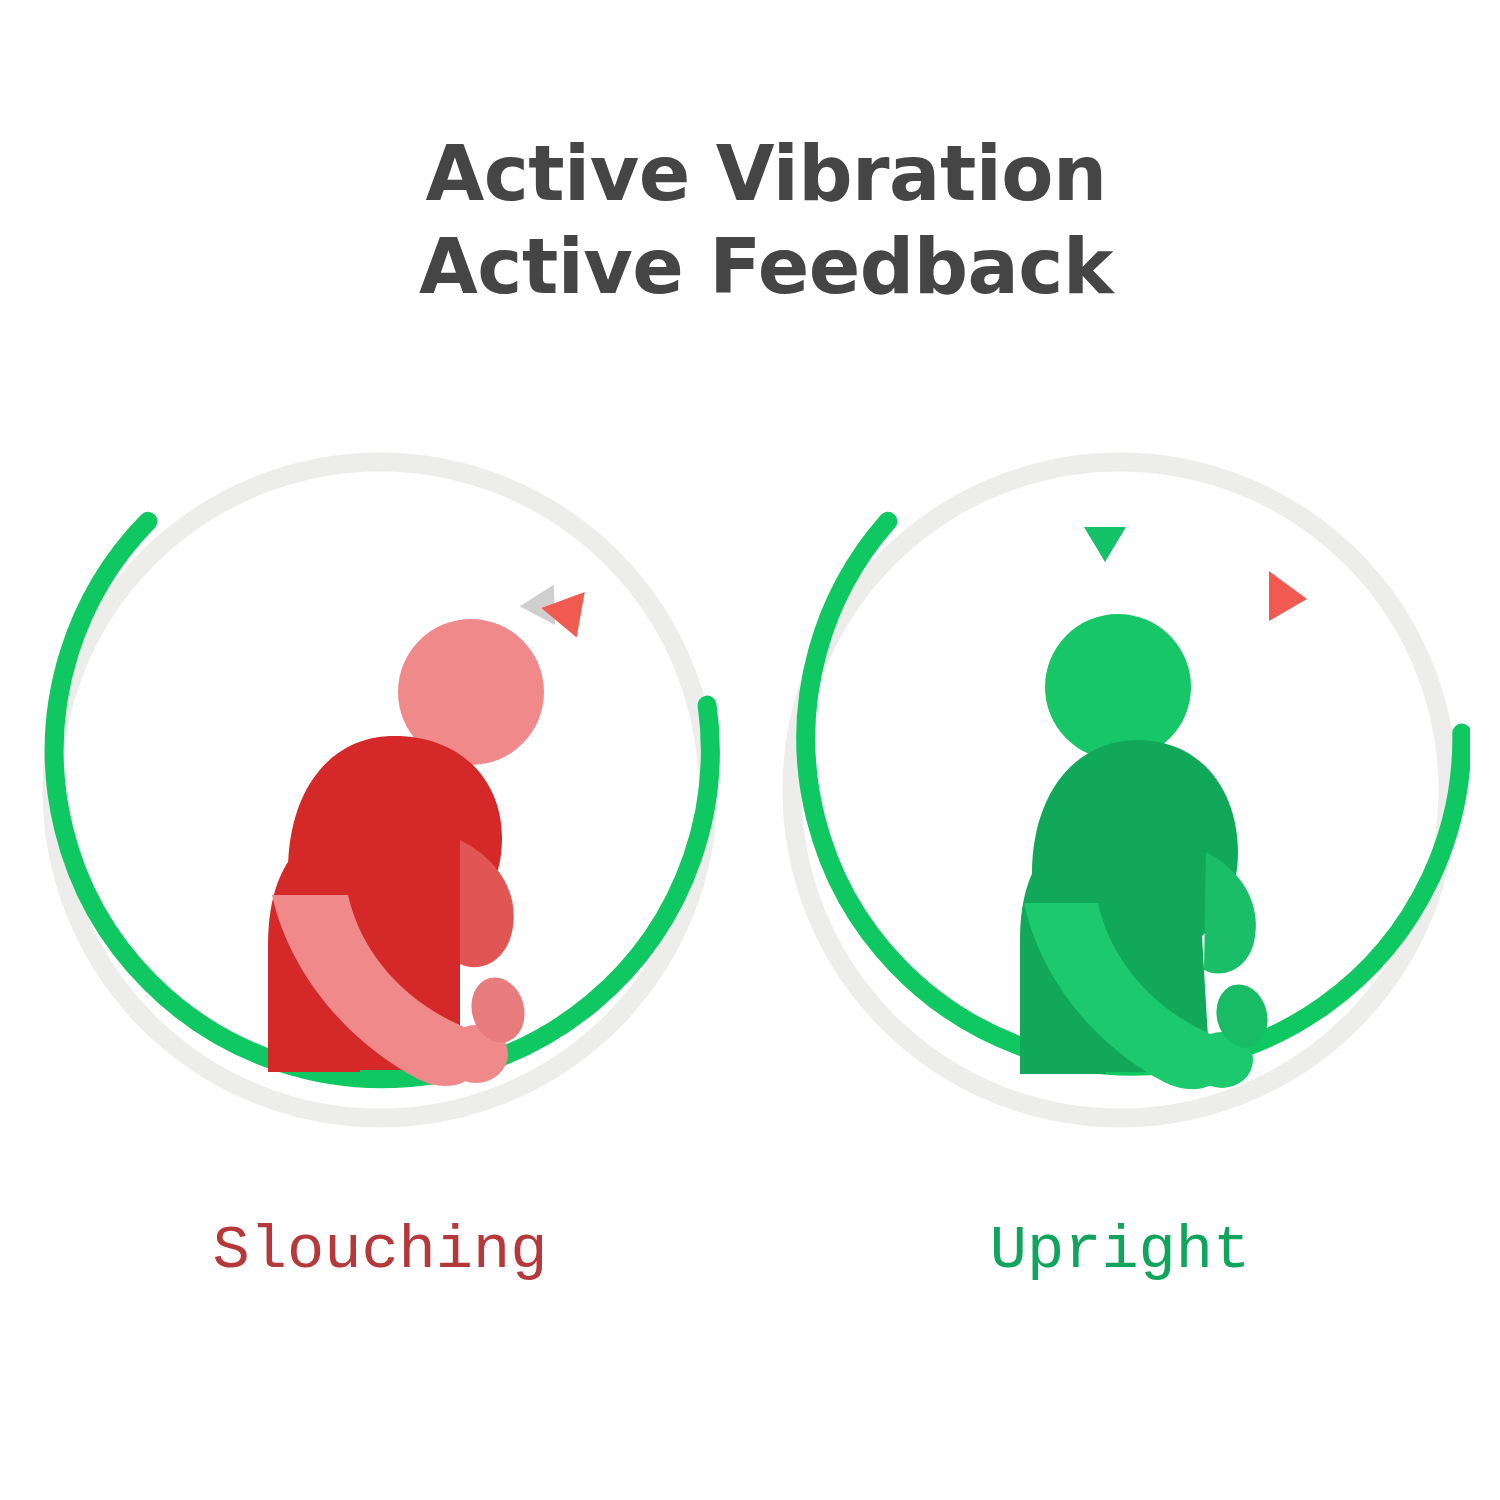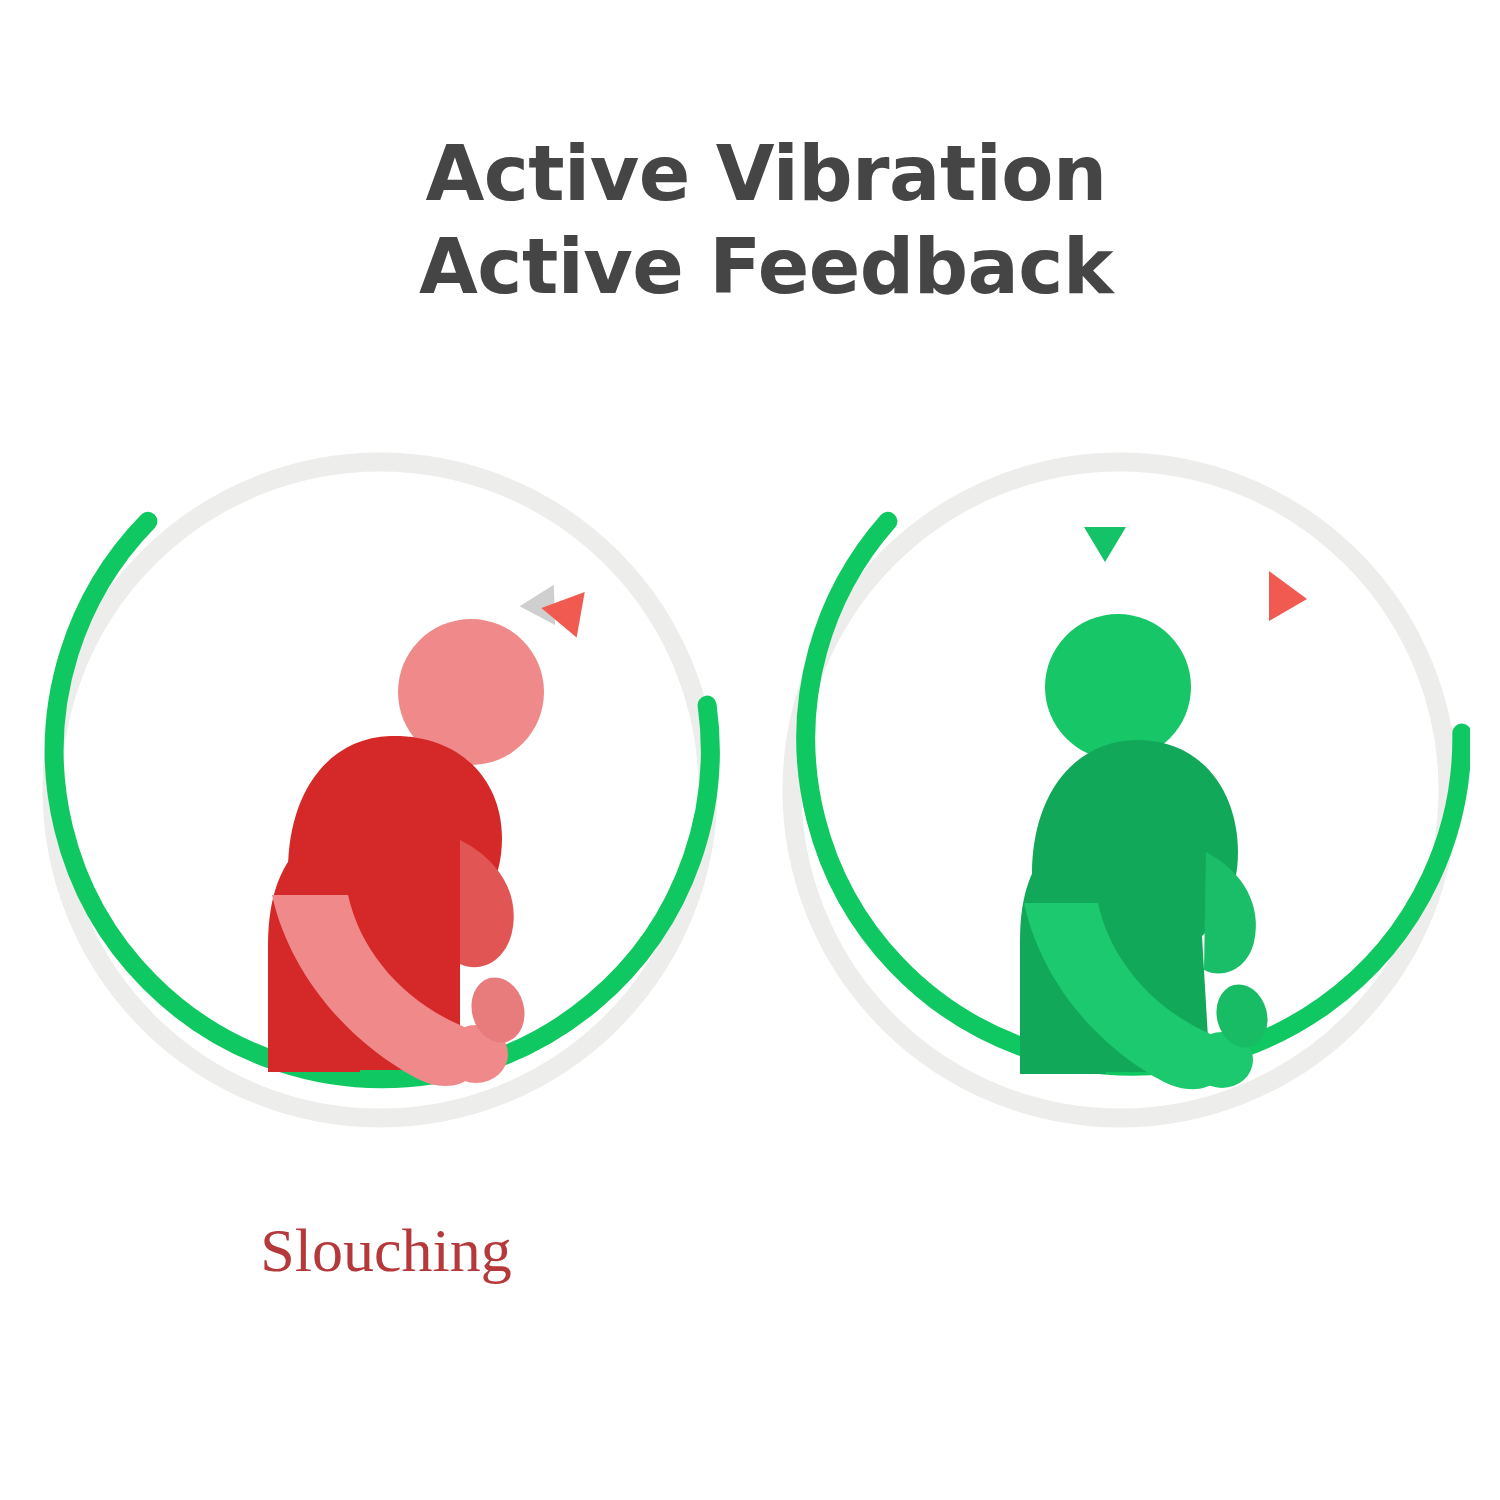--- a/index.html
+++ b/index.html
@@ -79,24 +79,24 @@
     left: 0;
     width: 700px;
     height: 700px;
     display: block;
   }
 
   
   .caption {
     position: absolute;
     top: 775px;
-    left: 6px;
+    left: 0;
     width: 700px;
     text-align: center;
-    font-family: Liberation Serif, serif;
+    font-family: Liberation Mono, monospace;
     font-size: 62px;
     font-weight: normal;
     letter-spacing: 0px;
   }
 </style>
 </head>
 <body>
 
 <div class="poster">
 
@@ -198,16 +198,17 @@
                    C 458 601, 464 626, 448 640
                    C 434 653, 412 651, 394 642
                    C 322 604, 270 536, 254 463
                    Z" fill="#1DC96E"></path>
 
           <ellipse cx="452" cy="620" rx="31" ry="28" fill="#1DC96E"></ellipse>
           <ellipse cx="472" cy="576" rx="25" ry="32" fill="#17BC65" transform="rotate(-15 472 576)"></ellipse>
         </svg>
       </div>
 
+      <div class="caption" style="color:#11A45C">Upright</div>
     </div>
 
   </div>
 </div>
 
 </body></html>

